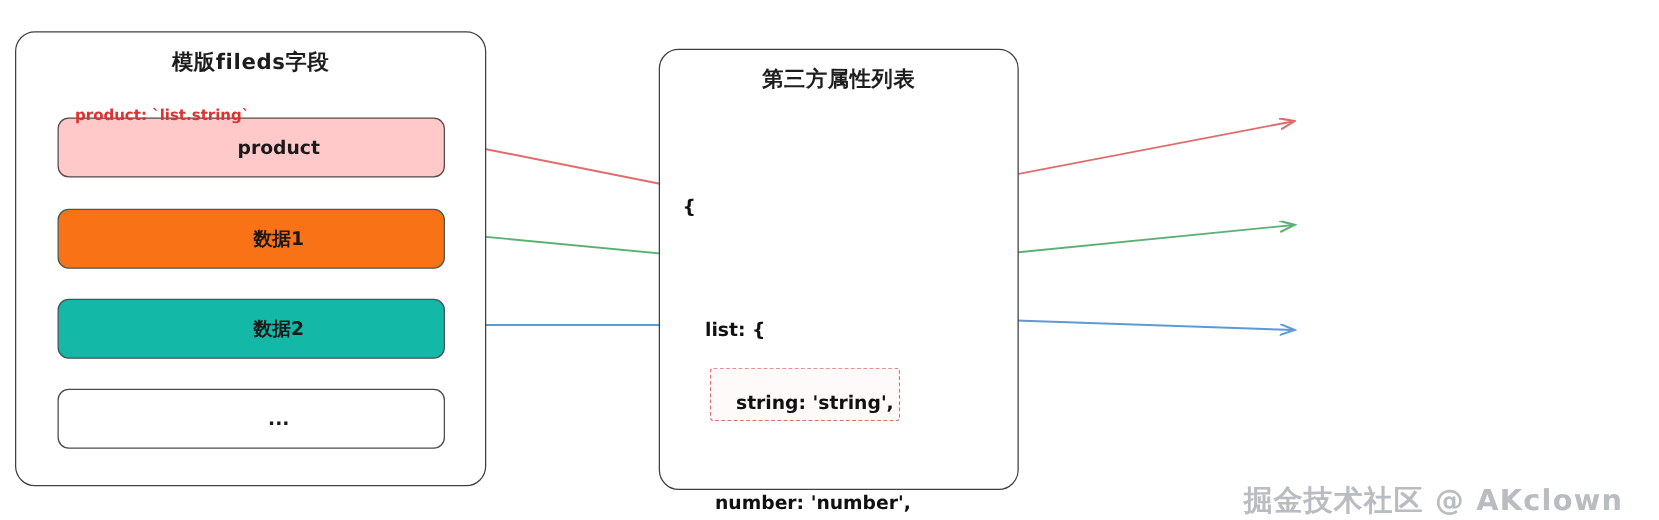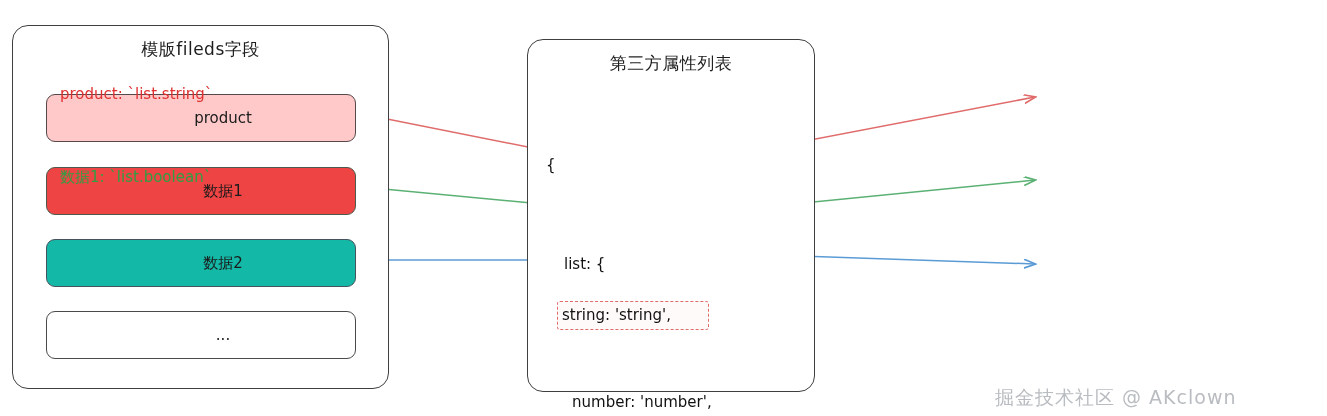--- a/index.html
+++ b/index.html
@@ -7,20 +7,21 @@
     padding: 0;
     background: #ffffff;
   }
   #stage {
     position: relative;
     width: 1327px;
     height: 416px;
     background: #ffffff;
     overflow: hidden;
     font-family: "DejaVu Sans", sans-serif;
+    font-weight: bold;
   }
 
   
   .panel {
     position: absolute;
     box-sizing: border-box;
     border: 1.6px solid #3f3f3f;
     border-radius: 16px;
     background: #ffffff;
   }
@@ -53,21 +54,21 @@
     border: 1.4px solid #444444;
     display: flex;
     align-items: center;
     justify-content: center;
     font-size: 15px;
     color: #1a1a1a;
     font-family: "DejaVu Sans", sans-serif;
     padding-left: 44px;
   }
   #chip-0 { top: 68px;  background: #ffc9c9; border-color: #55484a; }
-  #chip-1 { top: 141px; background: #ef4444; border-color: #4b5a4c; }
+  #chip-1 { top: 141px; background: #f97316; border-color: #4b5a4c; }
   #chip-2 { top: 213px; background: #14b8a6; border-color: #46535f; }
   #chip-3 { top: 285px; background: #ffffff; border-color: #4a4a4a; }
 
   
   #code {
     position: absolute;
     left: 18px;
     top: 63px;
     font-family: "DejaVu Sans", sans-serif;
     font-size: 15px;
@@ -84,31 +85,32 @@
   .code-line > span { display: inline-block; }
   .ind0 { padding-left: 0px; }
   .ind1 { padding-left: 18px; margin-top: 48px; }
   .ind2 { padding-left: 26px; margin-top: 24px; }
 
   
   .hl {
     box-sizing: border-box;
     border: 1.3px dashed transparent;
     border-radius: 3px;
-    padding: 1px 4px 1px 4px;
-    margin-left: 11px;
+    padding: 15px 4px 1px 4px;
+    margin-left: 22px;
+    text-align: right;
   }
   .hl-red    { border-color: #e06b6b; background: #fffafa; }
   .hl-red   { width: 152px; }
 
   
   .maprow {
     position: absolute;
     left: 60px;
-    font-size: 15px;
+    font-size: 12px;
     font-family: "DejaVu Sans", sans-serif;
     white-space: pre;
   }
   #map-0 { top: 85px;  color: #e03131; }
   #map-1 { top: 168px; color: #2f9e44; }
   #map-2 { top: 251px; color: #3b6fc4; }
 
   
   #links {
     position: absolute;
@@ -116,21 +118,21 @@
     width: 1327px;
     height: 416px;
     pointer-events: none;
   }
 
   
   #watermark {
     position: absolute;
     left: 995px;
     top: 385px;
-    font-size: 19px;
+    font-size: 23px;
     color: #b9bcc0;
     letter-spacing: 1px;
     font-family: "DejaVu Sans", sans-serif;
     white-space: pre;
   }
 </style>
 </head>
 <body>
 
 <div id="stage">
@@ -197,17 +199,16 @@
       
       
       
       
       
     </div>
   </div>
 
 
   <div class="maprow" id="map-0">product: `list.string`</div>
-  <div class="maprow" id="map-1">数据1: `list.boolean`</div>
 
   <div id="watermark">掘金技术社区 @ AKclown</div>
 
 </div>
 
 </body></html>

